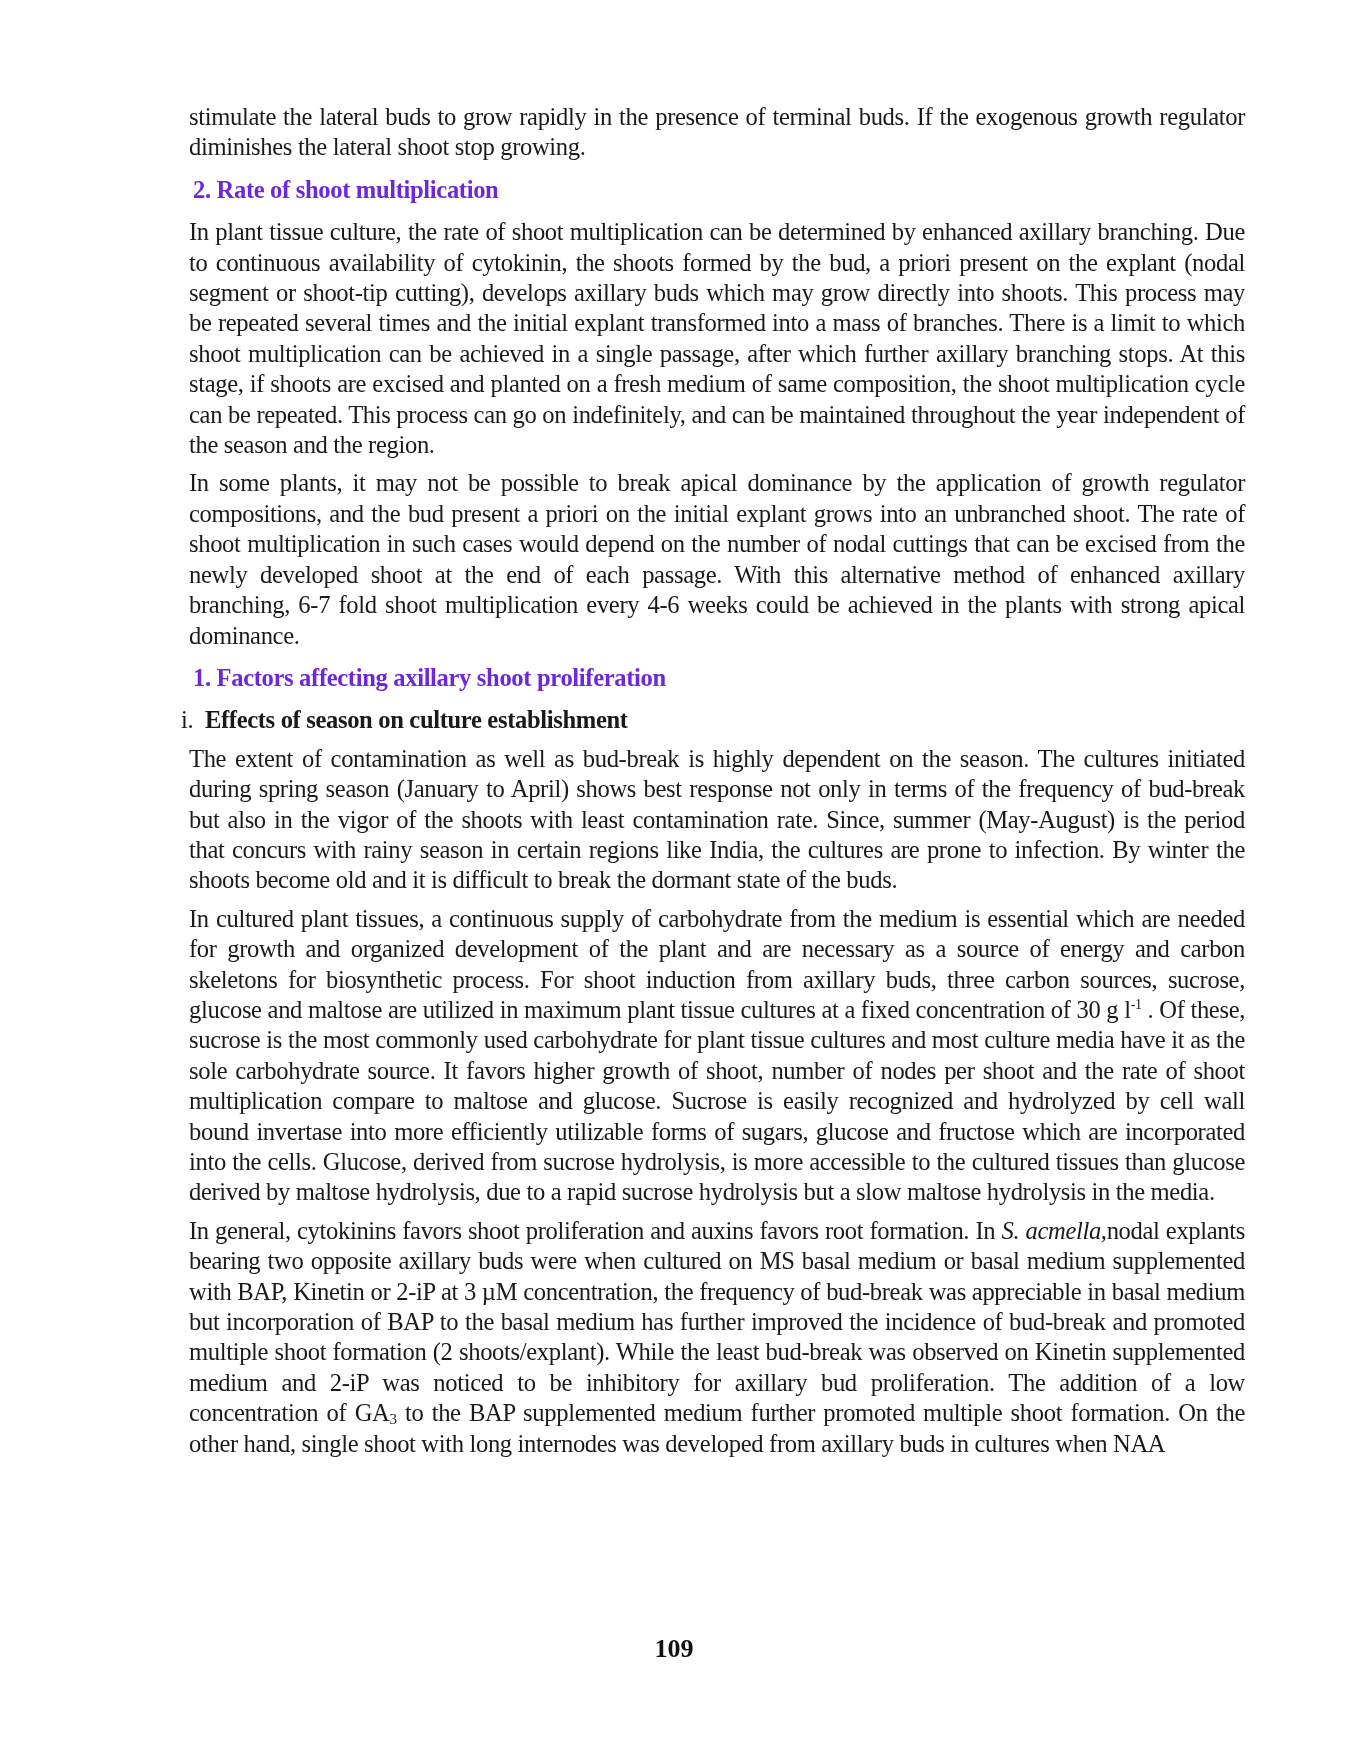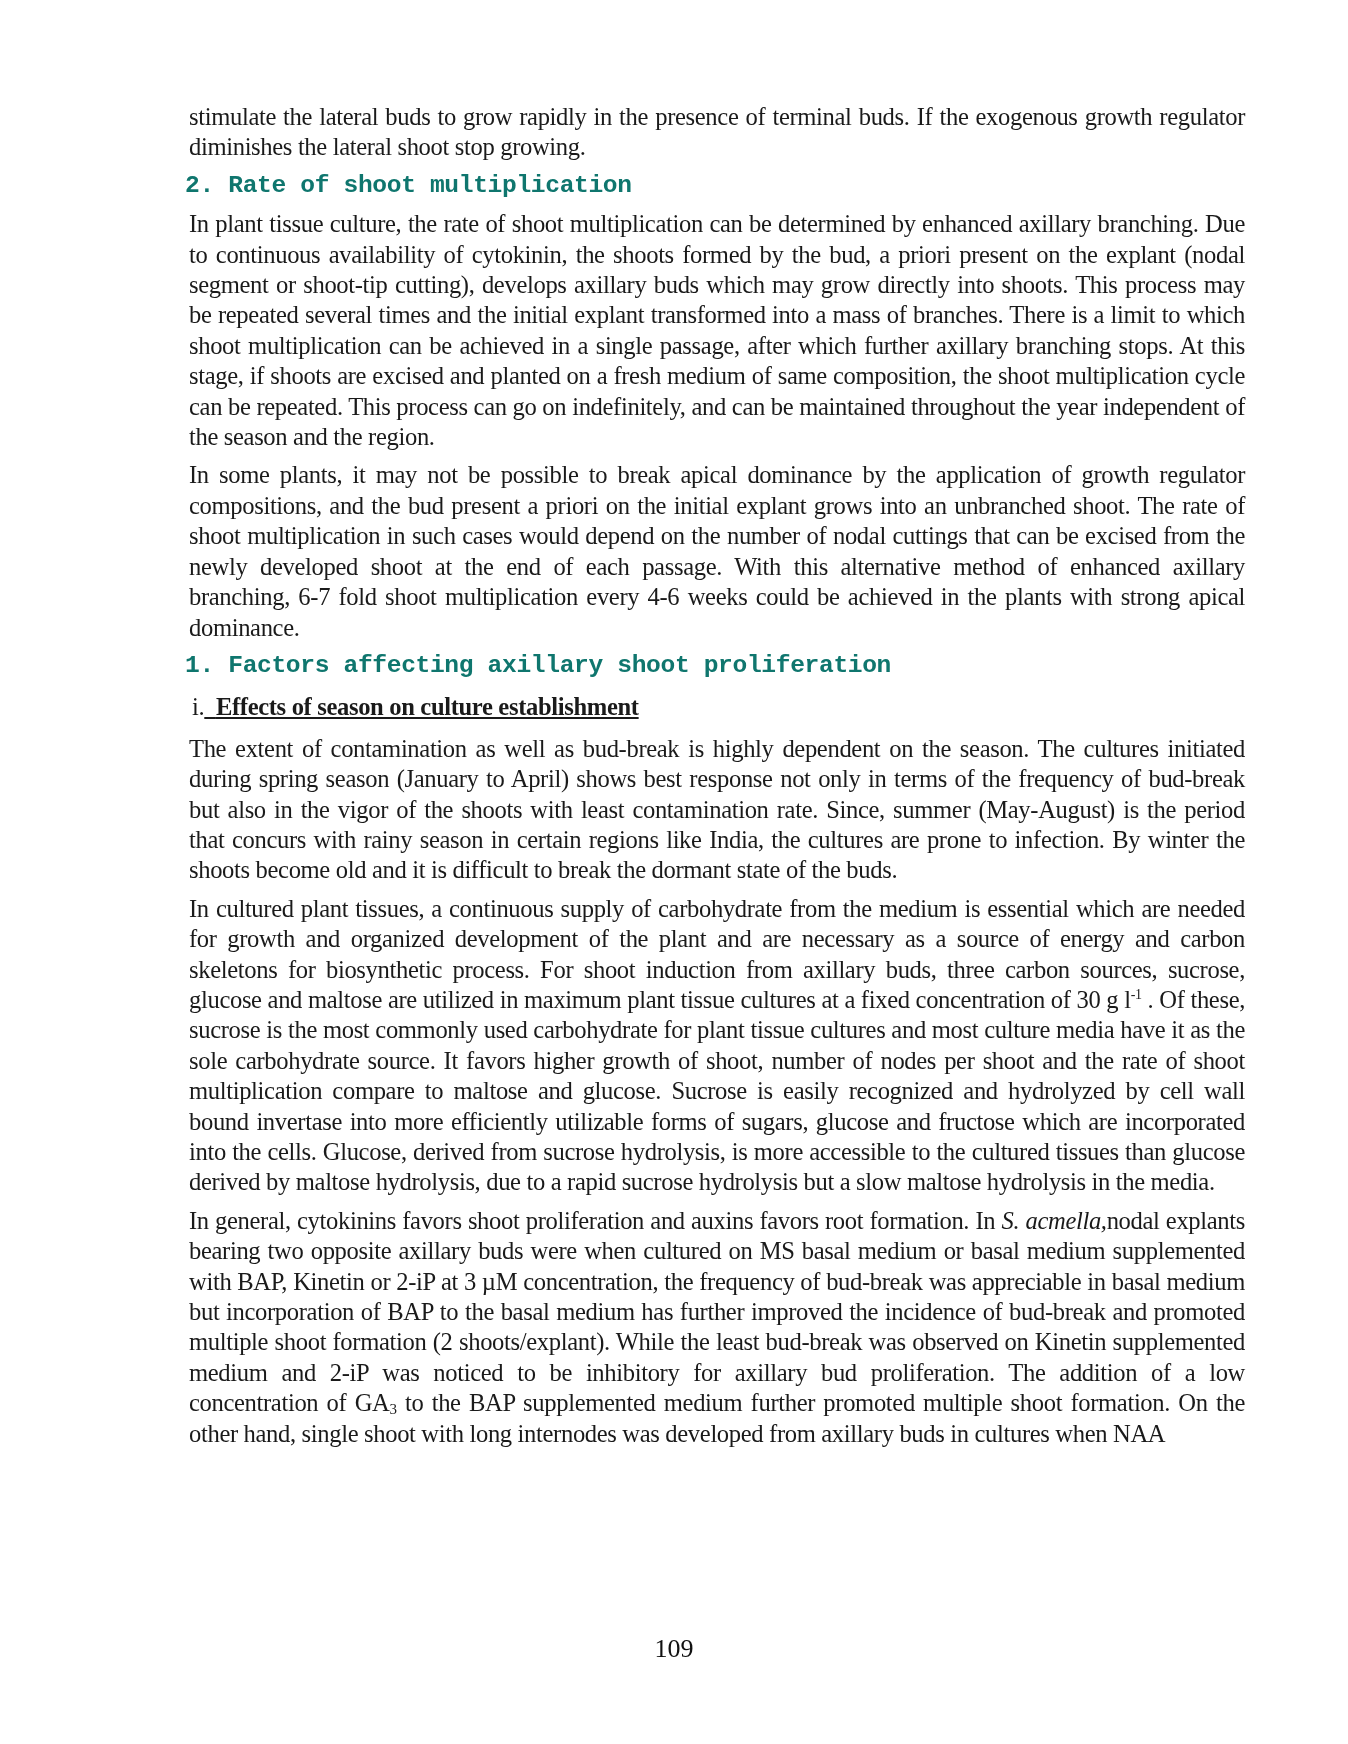--- a/index.html
+++ b/index.html
@@ -3,30 +3,30 @@
   <meta charset="utf-8">
   <style>
     html, body { margin: 0; padding: 0; background: #ffffff; }
     body { width: 1348px; height: 1744px; position: relative; overflow: hidden; }
     .page {
       position: absolute; left: 181px; top: 94px; width: 1072px;
       font-family: "Liberation Serif", serif; font-size: 24.6px; line-height: 30.4px;
       color: #1a1a1a; letter-spacing: -0.35px;
     }
     .p { text-align: justify; text-align-last: left; margin: 8px; }
-    .h-purple { color: #0f766e; font-weight: bold; margin: 4px; font-family: Liberation Mono, monospace; }
-    .h-sub { margin: 11px; text-decoration: underline; }
+    .h-purple { color: #6d28d9; font-weight: bold; margin: 12px; }
+    .h-sub { margin: 0; }
     .h-sub b { font-weight: bold; color: #1a1a1a; }
     .roman { font-weight: normal; display: inline-block; }
     .i { font-style: italic; }
     sup { font-size: 14px; vertical-align: 9px; line-height: 0; }
     sub { font-size: 15px; vertical-align: -3px; line-height: 0; }
     .pagenum {
       position: absolute; left: 0; width: 1348px; top: 1634px; text-align: center;
-      font-family: "Liberation Serif", serif; font-weight: normal; font-size: 26px; color: #111;
+      font-family: "Liberation Serif", serif; font-weight: bold; font-size: 26px; color: #111;
     }
   </style>
 </head>
 <body>
 
 <div class="page">
   <p class="p">stimulate the lateral buds to grow rapidly in the presence of terminal buds. If the exogenous growth regulator diminishes the lateral shoot stop growing.</p>
 
   <p class="h-purple">2.  Rate of shoot multiplication</p>
   <p class="p">In plant tissue culture, the rate of shoot multiplication can be determined by enhanced axillary branching. Due to continuous availability of cytokinin, the shoots formed by the bud, a priori present on the explant (nodal segment or shoot-tip cutting), develops axillary buds which may grow directly into shoots. This process may be repeated several times and the initial explant transformed into a mass of branches. There is a limit to which shoot multiplication can be achieved in a single passage, after which further axillary branching stops. At this stage, if shoots are excised and planted on a fresh medium of same composition, the shoot multiplication cycle can be repeated. This process can go on indefinitely, and can be maintained throughout the year independent of the season and the region.</p>

